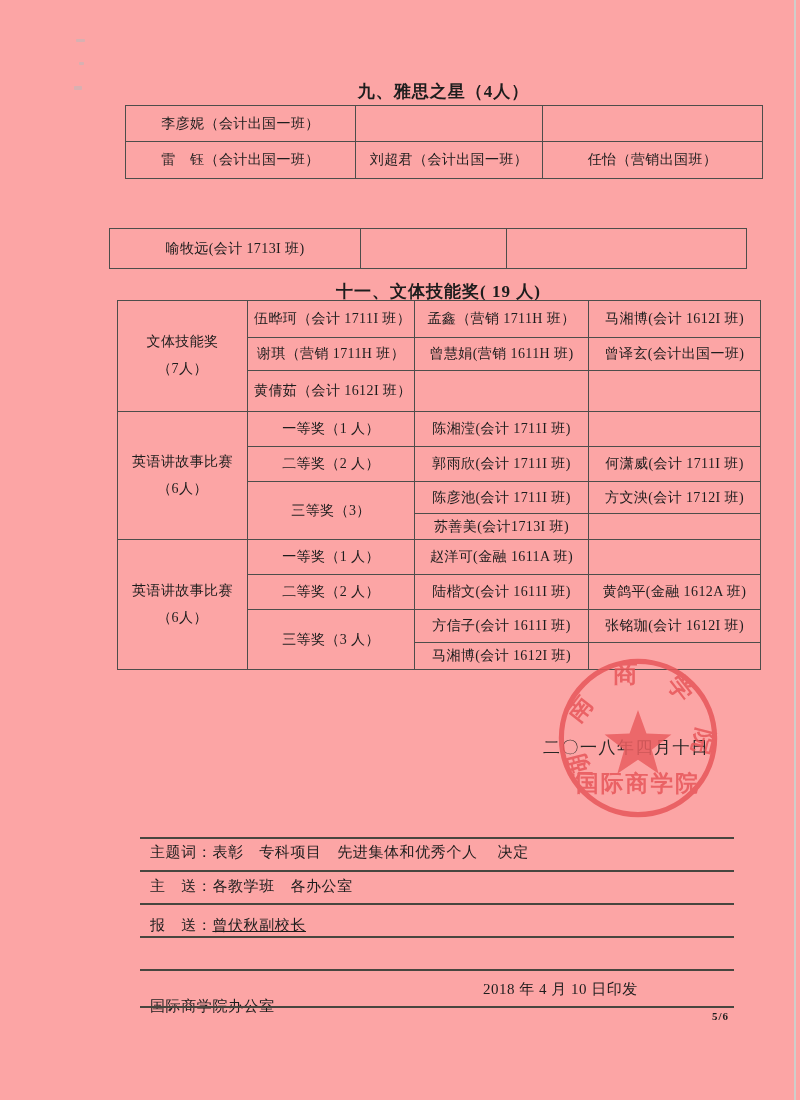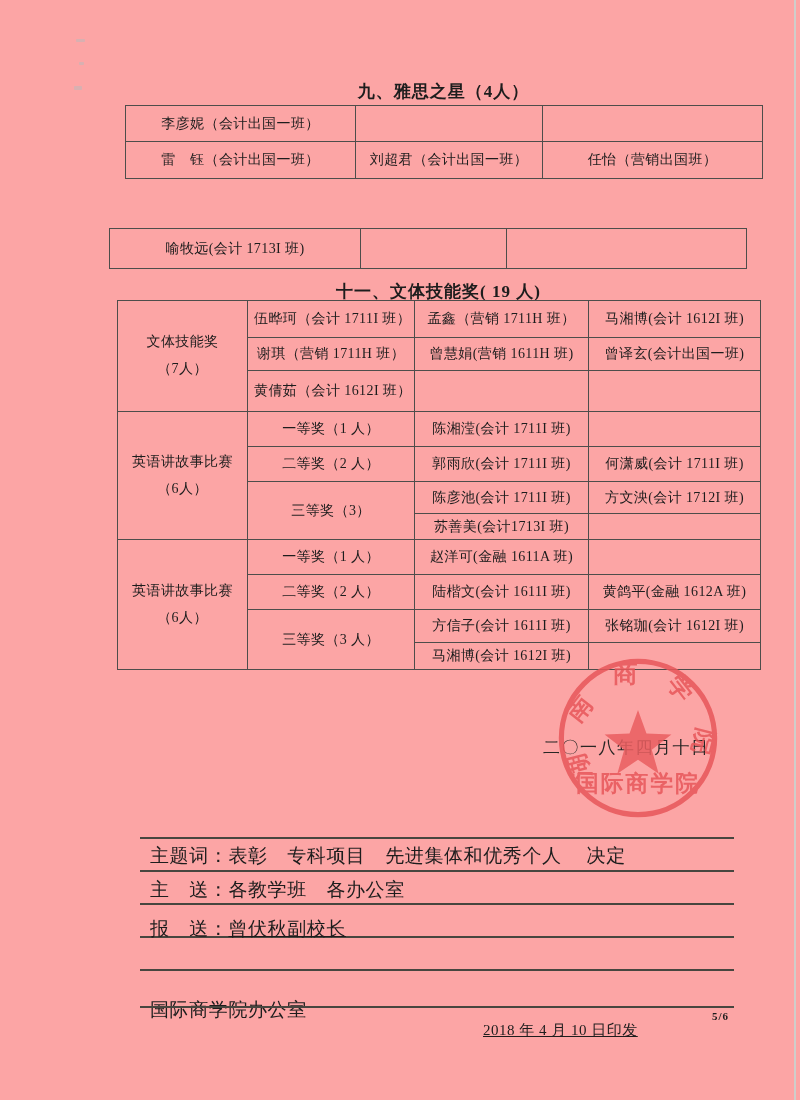--- a/index.html
+++ b/index.html
@@ -14,21 +14,21 @@
   table.tbl td{border:1.6px solid #4e4d4b;font-size:14px;letter-spacing:.4px;padding:0 6px;
                vertical-align:middle;text-align:center;overflow:hidden;white-space:nowrap;}
   td.nm{text-align:left;padding-left:9px;}
   td.nm2{text-align:left;padding-left:22px;}
   .grp span{display:block;text-align:center;line-height:1.9;}
 
   .stamp{position:absolute;left:550px;top:650px;width:176px;height:176px;opacity:.85;z-index:3;}
   .date-line{position:absolute;left:543px;top:736px;font-size:17px;letter-spacing:1.5px;color:#272624;z-index:2;white-space:nowrap;}
 
   .rule{position:absolute;left:140px;width:594px;border-top:2px solid #47463f;}
-  .f-row{position:absolute;left:150px;font-size:19px;letter-spacing:.6px;white-space:nowrap;}
+  .f-row{position:absolute;left:150px;font-size:15px;letter-spacing:.6px;white-space:nowrap;}
   .f-label{display:inline-block;}
   .print-date{position:absolute;left:483px;font-size:15px;letter-spacing:.5px;white-space:nowrap;}
   .page-num{position:absolute;left:712px;top:1010px;font-size:11px;font-weight:bold;letter-spacing:1px;}
 </style>
 </head>
 <body>
 
 <div class="page">
 
   <div class="artifact" style="left:76px;top:39px;width:9px;height:3px;"></div>
@@ -174,18 +174,18 @@
   </div>
   <div class="rule" style="top:903px;"></div>
   <div class="rule" style="top:936px;"></div>
   <div class="f-row" style="top:916px;text-decoration:underline;">
     <span class="f-label">报　送：</span><span>曾伏秋副校长</span>
   </div>
   <div class="rule" style="top:969px;"></div>
   <div class="f-row" style="top:997px;">
     <span>国际商学院办公室</span>
   </div>
-  <div class="print-date" style="top:1021px;text-decoration:underline;">2018 年 4 月 10 日印发</div>
+  <div class="print-date" style="top:980px;">2018 年 4 月 10 日印发</div>
   <div class="rule" style="top:1006px;"></div>
 
   <div class="page-num">5/6</div>
 
 </div>
 
 </body></html>

